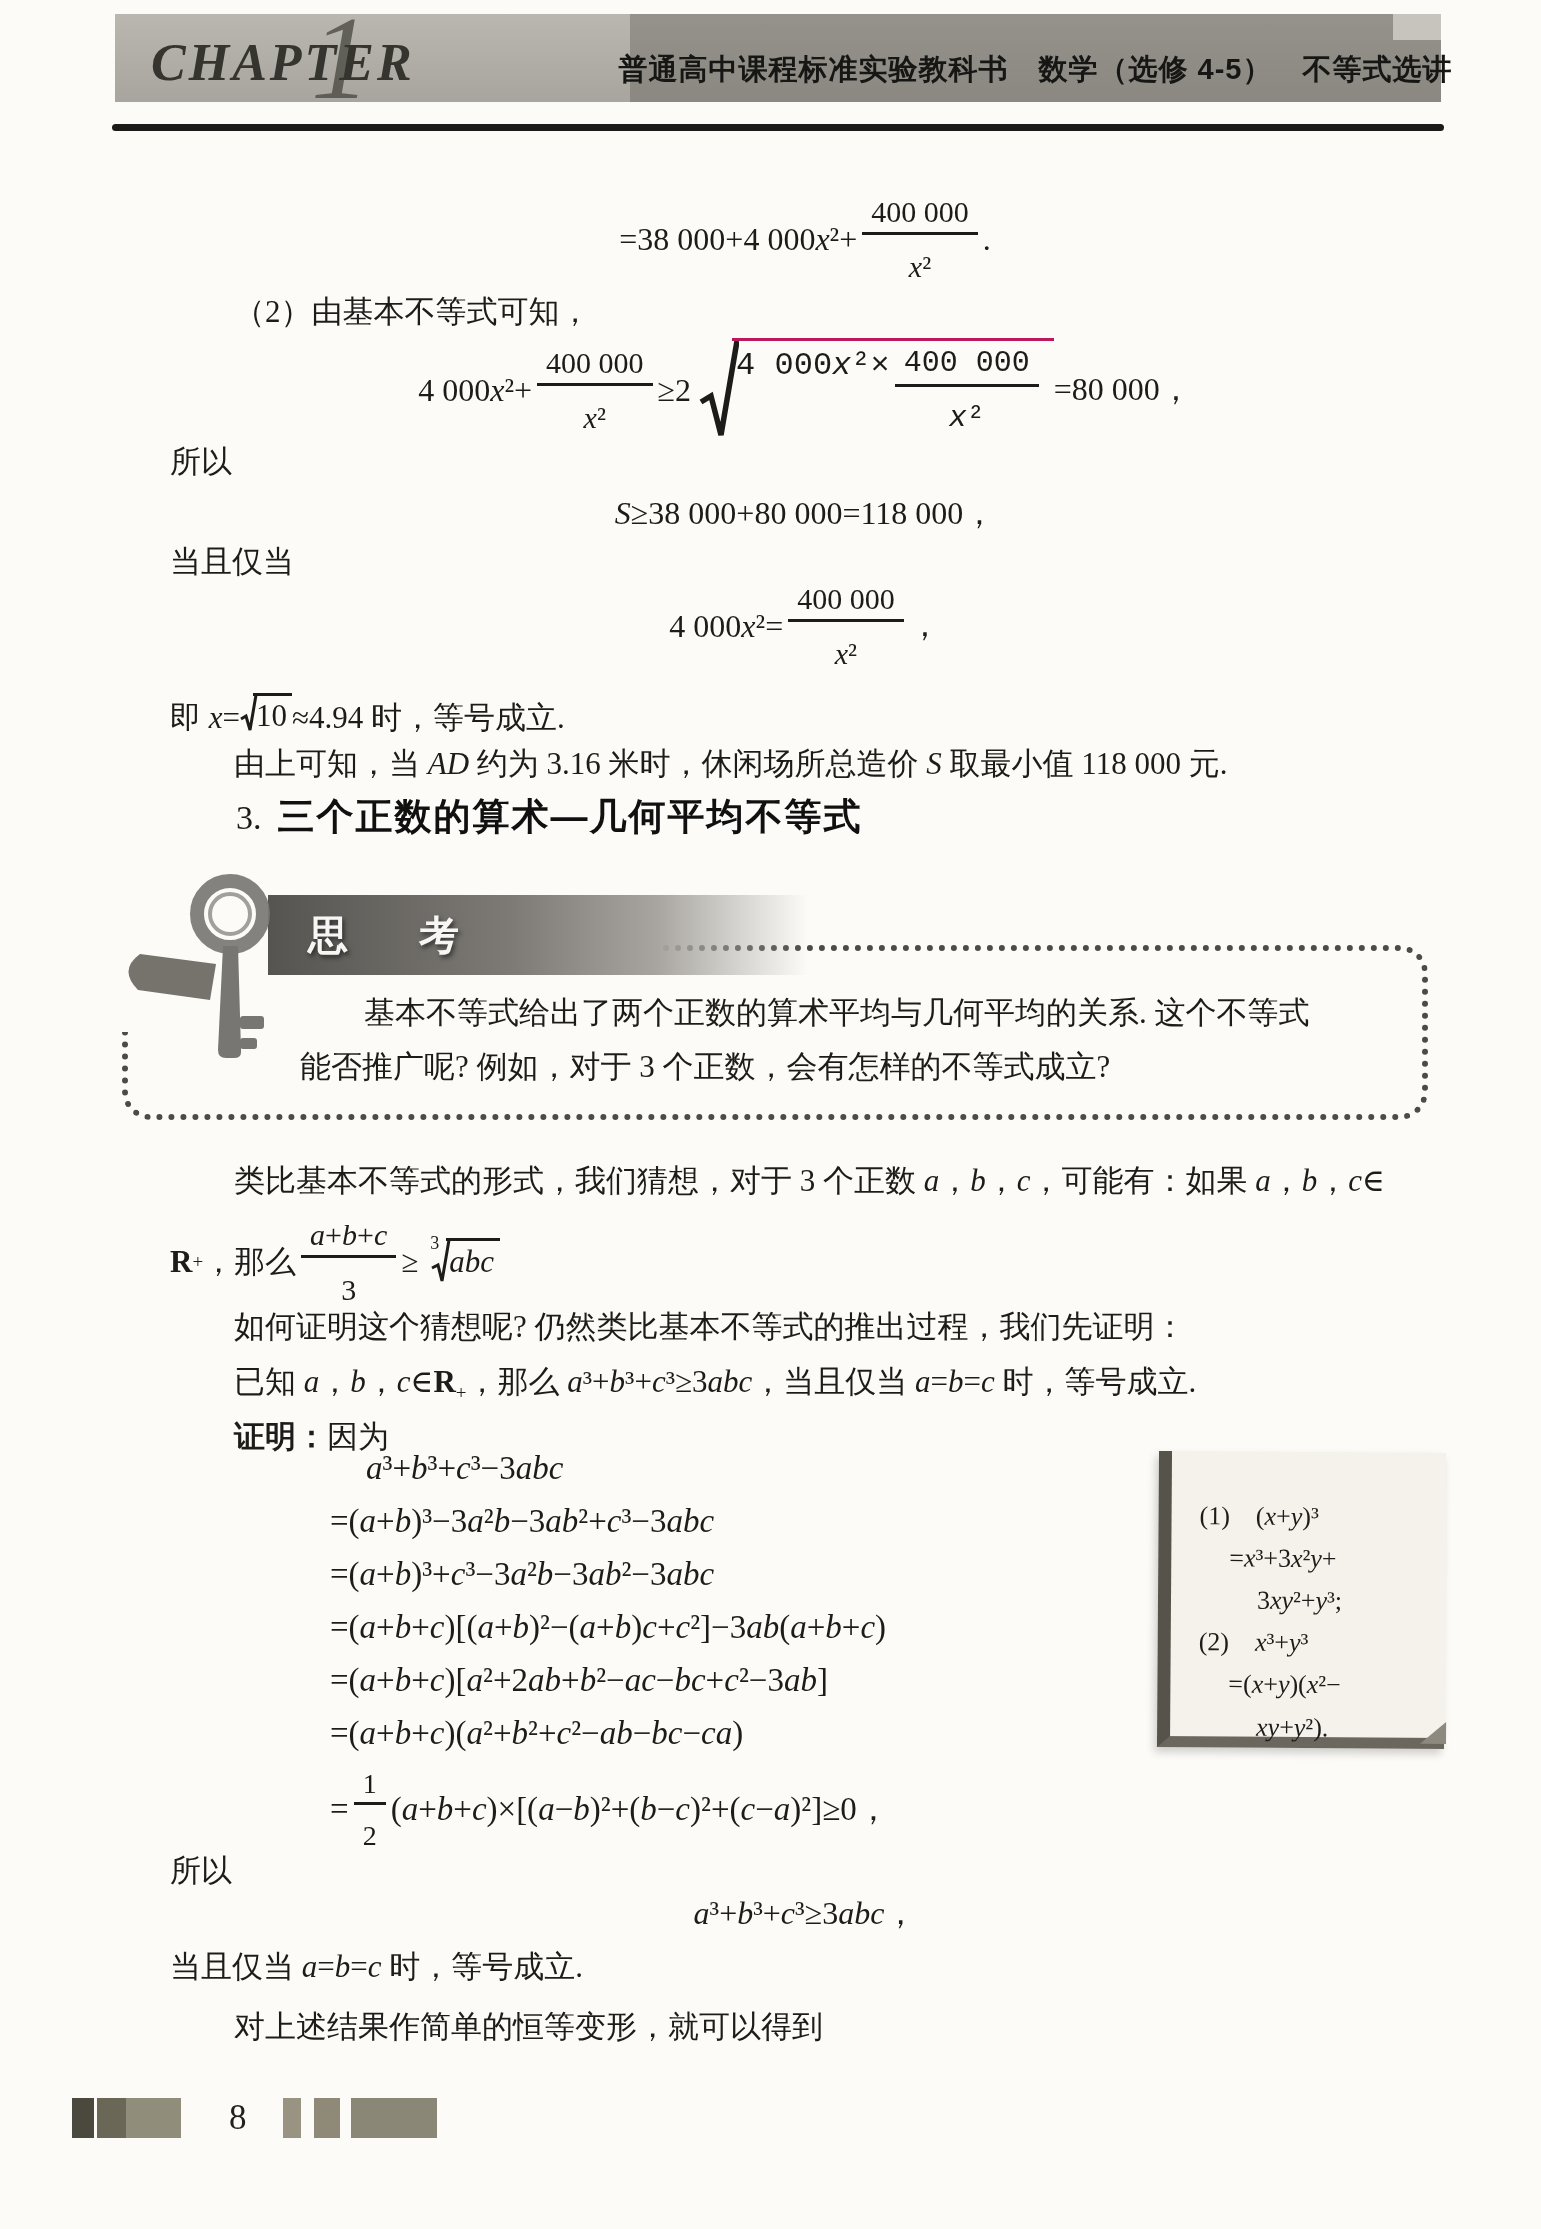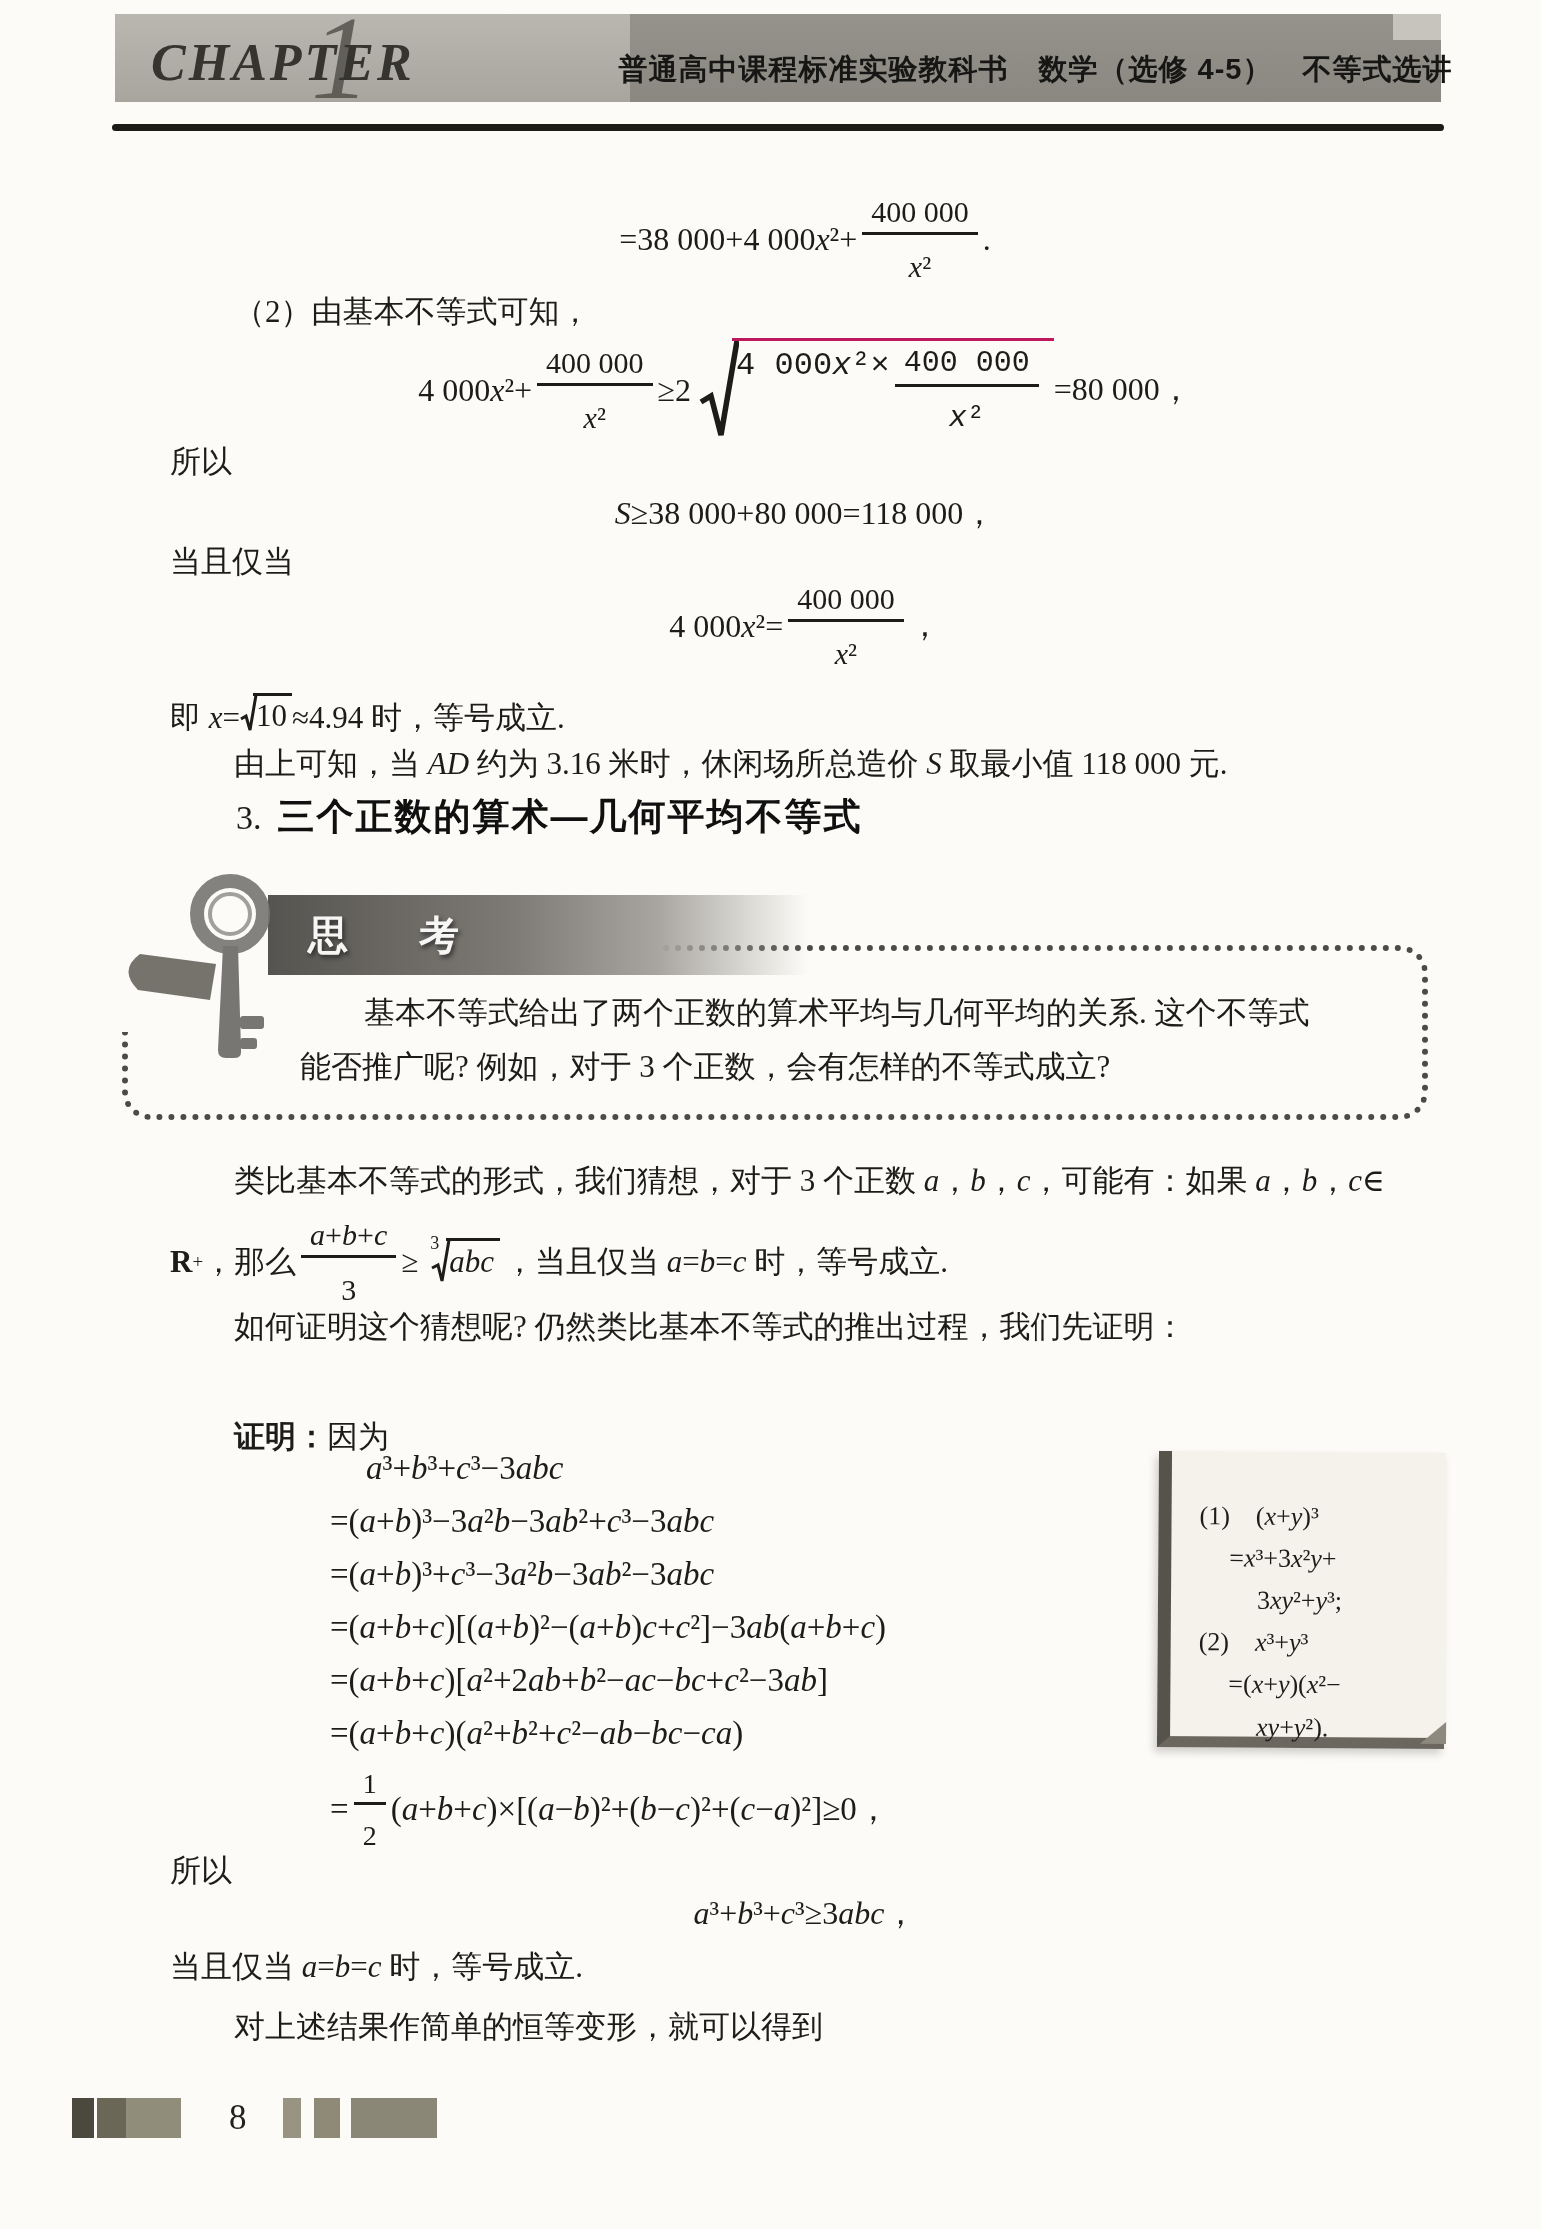--- a/index.html
+++ b/index.html
@@ -212,25 +212,27 @@
       <span class="fd">3</span>
     </span>
     <span>≥</span>
     <span class="root3">
       <span class="ridx">3</span>
       <svg width="20" height="48" viewBox="0 0 20 48">
         <path d="M1 30 L7 27 L11 43 L18 2" stroke="#1d1c1a" stroke-width="3" fill="none"></path>
       </svg>
       <span class="sbody"><i>abc</i></span>
     </span>
-    <span>，当且仅当 <i>a</i>=<i>b</i>=<i>c</i> 时，等号成立.</span>
   </div>
 
   <div class="pline" style="left:234px; top:1308px;">如何证明这个猜想呢? 仍然类比基本不等式的推出过程，我们先证明：</div>
 
+  <div class="pline" style="left:234px; top:1363px;">
+    <span>已知 <i>a</i>，<i>b</i>，<i>c</i>∈</span><span class="rword">R</span><sub class="rsub">+</sub><span>，那么 <i>a</i>³+<i>b</i>³+<i>c</i>³≥3<i>abc</i>，当且仅当 <i>a</i>=<i>b</i>=<i>c</i> 时，等号成立.</span>
+  </div>
 
   <div class="pline" style="left:234px; top:1418px;">
     <span class="sans" style="font-weight:bold;">证明：</span><span>因为</span>
   </div>
 
   <div class="proof">
     <div class="proof-line proof-first"><i>a</i>³+<i>b</i>³+<i>c</i>³−3<i>abc</i></div>
     <div class="proof-line">=(<i>a</i>+<i>b</i>)³−3<i>a</i>²<i>b</i>−3<i>ab</i>²+<i>c</i>³−3<i>abc</i></div>
     <div class="proof-line">=(<i>a</i>+<i>b</i>)³+<i>c</i>³−3<i>a</i>²<i>b</i>−3<i>ab</i>²−3<i>abc</i></div>
     <div class="proof-line">=(<i>a</i>+<i>b</i>+<i>c</i>)[(<i>a</i>+<i>b</i>)²−(<i>a</i>+<i>b</i>)<i>c</i>+<i>c</i>²]−3<i>ab</i>(<i>a</i>+<i>b</i>+<i>c</i>)</div>

